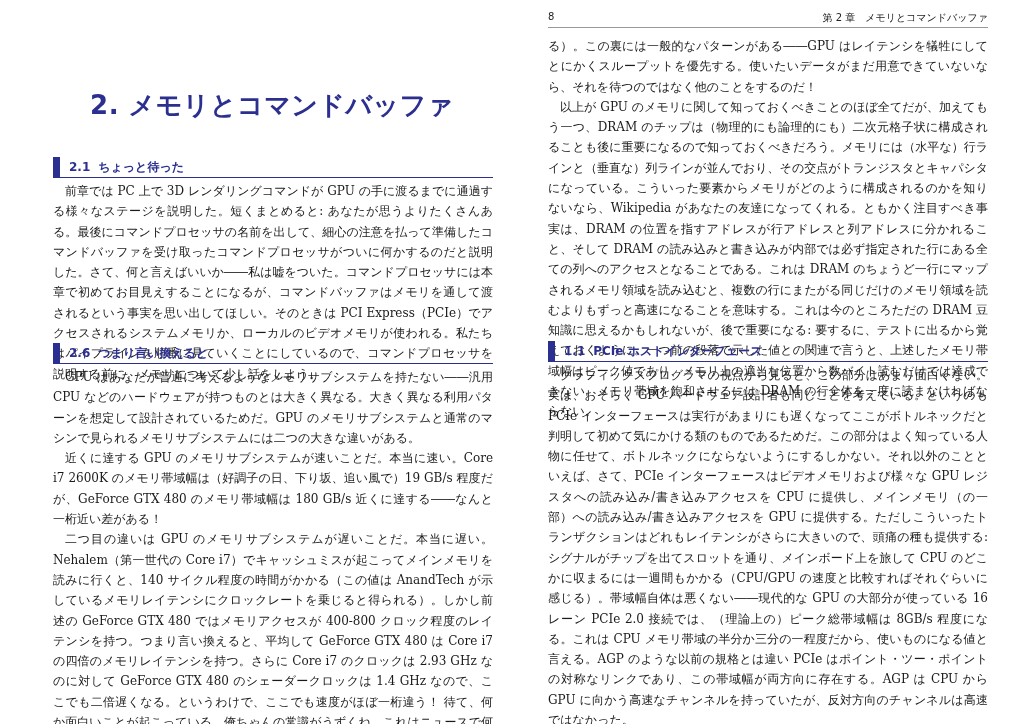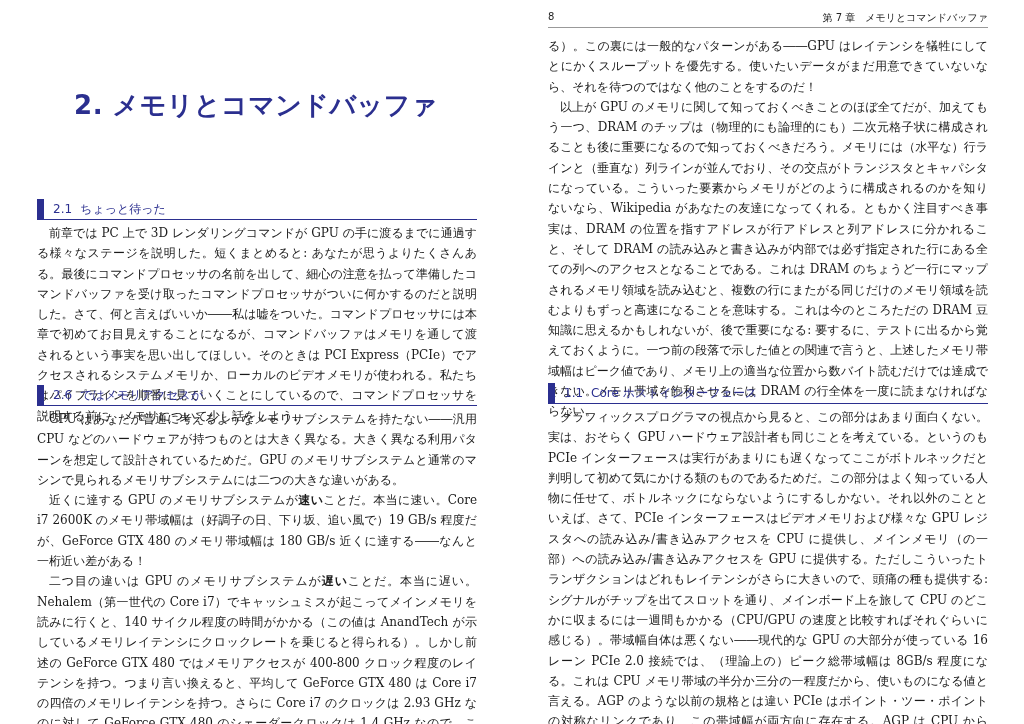--- a/index.html
+++ b/index.html
@@ -1,73 +1,73 @@
 <!DOCTYPE html>
 <html><head>
 <meta charset="utf-8">
 <style>
   html, body { margin:0; padding:0; background:#ffffff; }
   body { width:1024px; height:724px; position:relative; overflow:hidden;
          font-family:"DejaVu Serif", "Liberation Serif", serif; color:#1a1a1a; }
   .page { position:absolute; top:0; height:724px; }
-  .page-left { left:0; width:512px; }
+  .page-left { left:16px; width:512px; }
   .page-right { left:512px; width:512px; }
   .chapter-title { position:absolute; left:0; width:512px; top:88px; text-align:center;
                    font-family:"DejaVu Sans", sans-serif; font-weight:bold; font-size:26px;
                    color:#2b2f8f; letter-spacing:0.5px; }
   .section { position:absolute; left:37px; width:440px; }
   .page-right .section { left:548px; left:36px; width:440px; }
   .sec-head { position:relative; height:20px; border-bottom:1.5px solid #2b2f8f;
-              font-family:"DejaVu Sans", sans-serif; font-weight:normal; font-size:12px;
-              color:#2b2f8f; padding-left:16px; line-height:20px;margin-top:42px; }
+              font-family:"DejaVu Sans", sans-serif; font-weight:bold; font-size:12px;
+              color:#2b2f8f; padding-left:16px; line-height:20px; }
   .sec-head::before { content:""; position:absolute; left:0; top:0; width:7px; height:21px; background:#2b2f8f; }
   .sec-num { margin-right:8px; }
   .para { font-size:12px; line-height:20.3px; text-align:justify; margin:0; text-indent:1em; }
   .para.noindent { text-indent:0; }
   .u { }
-  .b { font-weight:bold; font-family:"DejaVu Sans", sans-serif;margin-top:20px; }
+  .b { font-weight:normal; font-family:"DejaVu Sans", sans-serif;margin-top:20px; }
   .running-head { position:absolute; left:36px; width:440px; top:11px; height:16px;
                   border-bottom:1px solid #999; font-family:"DejaVu Sans", sans-serif; font-size:10px; color:#222; }
   .running-head .pnum { position:absolute; left:0; top:0; }
   .running-head .rtitle { position:absolute; right:0; top:0; }
 </style>
 </head>
 <body>
 
 <div class="page page-left">
   <div class="chapter-title">2. メモリとコマンドバッファ</div>
 
   <div class="section" style="top:157px;">
     <div class="sec-head">
       <span class="sec-num">2.1</span><span>ちょっと待った</span>
     </div>
     <p class="para" style="margin-top:3px;">前章では PC 上で 3D レンダリングコマンドが GPU の手に渡るまでに通過する様々なステージを説明した。短くまとめると: あなたが思うよりたくさんある。最後にコマンドプロセッサの名前を出して、細心の注意を払って準備したコマンドバッファを受け取ったコマンドプロセッサがついに何かするのだと説明した。さて、何と言えばいいか――私は嘘をついた。コマンドプロセッサには本章で初めてお目見えすることになるが、コマンドバッファはメモリを通して渡されるという事実を思い出してほしい。そのときは PCI Express（PCIe）でアクセスされるシステムメモリか、ローカルのビデオメモリが使われる。私たちはパイプラインを順番に見ていくことにしているので、コマンドプロセッサを説明する前に、メモリについて少し話をしよう。</p>
   </div>
 
   <div class="section" style="top:343px;">
     <div class="sec-head">
-      <span class="sec-num">2.6</span><span>ではメモリアクセスが</span>
+      <span class="sec-num">2.6</span><span>つまり言い換えると</span>
     </div>
     <p class="para" style="margin-top:3px;">GPU はあなたが普通に考えるようなメモリサブシステムを持たない――汎用 CPU などのハードウェアが持つものとは大きく異なる。大きく異なる利用パターンを想定して設計されているためだ。GPU のメモリサブシステムと通常のマシンで見られるメモリサブシステムには二つの大きな違いがある。</p>
     <p class="para"><span>近くに達する GPU のメモリサブシステムが</span><span class="b">速い</span><span>ことだ。本当に速い。Core i7 2600K のメモリ帯域幅は（好調子の日、下り坂、追い風で）19 GB/s 程度だが、GeForce GTX 480 のメモリ帯域幅は 180 GB/s 近くに達する――なんと一桁近い差がある！</span></p>
     <p class="para" style="position:relative;"><span>二つ目の違いは GPU のメモリサブシステムが</span><span class="b">遅い</span><span>ことだ。本当に遅い。Nehalem（第一世代の Core i7）でキャッシュミスが起こってメインメモリを読みに行くと、140 サイクル程度の時間がかかる（この値は AnandTech が</span><span class="u">示している</span><span>メモリレイテンシにクロックレートを乗じると得られる）。しかし前述の GeForce GTX 480 ではメモリアクセスが </span><span class="u">400-800 クロック程度</span><span>のレイテンシを持つ。つまり言い換えると、平均して GeForce GTX 480 は Core i7 の四倍のメモリレイテンシを持つ。さらに Core i7 のクロックは 2.93 GHz なのに対して GeForce GTX 480 のシェーダークロックは 1.4 GHz なので、ここでも二倍遅くなる。というわけで、ここでも速度がほぼ一桁違う！ 待て、何か面白いことが起こっている。俺ちゃんの常識がうずくね。これはニュースで何度も聞いたあのトレードオフに違いない！</span></p>
     <p class="para">その通り――GPU は帯域を大幅に増加させる代わりに、レイテンシも大幅に増加させている（実は消費電力もかなり大きくなっているのだが、これについてはこのシリーズの範囲を超え</p>
   </div>
 </div>
 
 <div class="page page-right">
   <div class="running-head">
     <span class="pnum">8</span>
-    <span class="rtitle">第 7 章　メモリとコマンドバッファ</span>
+    <span class="rtitle">第 2 章　メモリとコマンドバッファ</span>
   </div>
 
   <div class="section" style="top:36px;">
     <p class="para noindent">る）。この裏には一般的なパターンがある――GPU はレイテンシを犠牲にしてとにかくスループットを優先する。使いたいデータがまだ用意できていないなら、それを待つのではなく他のことをするのだ！</p>
     <p class="para"><span>以上が GPU のメモリに関して知っておくべきことのほぼ全てだが、加えてもう一つ、DRAM のチップは（物理的にも論理的にも）二次元格子状に構成されることも後に重要になるので知っておくべきだろう。メモリには（水平な）行ラインと（垂直な）列ラインが並んでおり、その交点がトランジスタとキャパシタになっている。こういった要素からメモリがどのように構成されるのかを知りないなら、</span><span class="u">Wikipedia があなたの友達になってくれる</span><span>。ともかく注目すべき事実は、DRAM の位置を指すアドレスが行アドレスと列アドレスに分かれること、そして DRAM の読み込みと書き込みが内部では必ず指定された行にある全ての列へのアクセスとなることである。これは DRAM のちょうど一行にマップされるメモリ領域を読み込むと、複数の行にまたがる同じだけのメモリ領域を読むよりもずっと高速になることを意味する。これは今のところただの DRAM 豆知識に思えるかもしれないが、後で重要になる: 要するに、テストに出るから覚えておくように。一つ前の段落で示した値との関連で言うと、上述したメモリ帯域幅はピーク値であり、メモリ上の適当な位置から数バイト読むだけでは達成できない。メモリ帯域を飽和させるには DRAM の行全体を一度に読まなければならない。</span></p>
   </div>
 
   <div class="section" style="top:341px;">
     <div class="sec-head">
-      <span class="sec-num">1.1</span><span>Core ホストインターフェース</span>
+      <span class="sec-num">1.1</span><span>PCIe ホストインターフェース</span>
     </div>
     <p class="para" style="margin-top:3px;">グラフィックスプログラマの視点から見ると、この部分はあまり面白くない。実は、おそらく GPU ハードウェア設計者も同じことを考えている。というのも PCIe インターフェースは実行があまりにも遅くなってここがボトルネックだと判明して初めて気にかける類のものであるためだ。この部分はよく知っている人物に任せて、ボトルネックにならないようにするしかない。それ以外のことといえば、さて、PCIe インターフェースはビデオメモリおよび様々な GPU レジスタへの読み込み/書き込みアクセスを CPU に提供し、メインメモリ（の一部）への読み込み/書き込みアクセスを GPU に提供する。ただしこういったトランザクションはどれもレイテンシがさらに大きいので、頭痛の種も提供する: シグナルがチップを出てスロットを通り、メインボード上を旅して CPU のどこかに収まるには一週間もかかる（CPU/GPU の速度と比較すればそれぐらいに感じる）。帯域幅自体は悪くない――現代的な GPU の大部分が使っている 16 レーン PCIe 2.0 接続では、（理論上の）ピーク総帯域幅は 8GB/s 程度になる。これは CPU メモリ帯域の半分か三分の一程度だから、使いものになる値と言える。AGP のような以前の規格とは違い PCIe はポイント・ツー・ポイントの対称なリンクであり、この帯域幅が両方向に存在する。AGP は CPU から GPU に向かう高速なチャンネルを持っていたが、反対方向のチャンネルは高速ではなかった。</p>
   </div>
 </div>
 
 </body></html>

